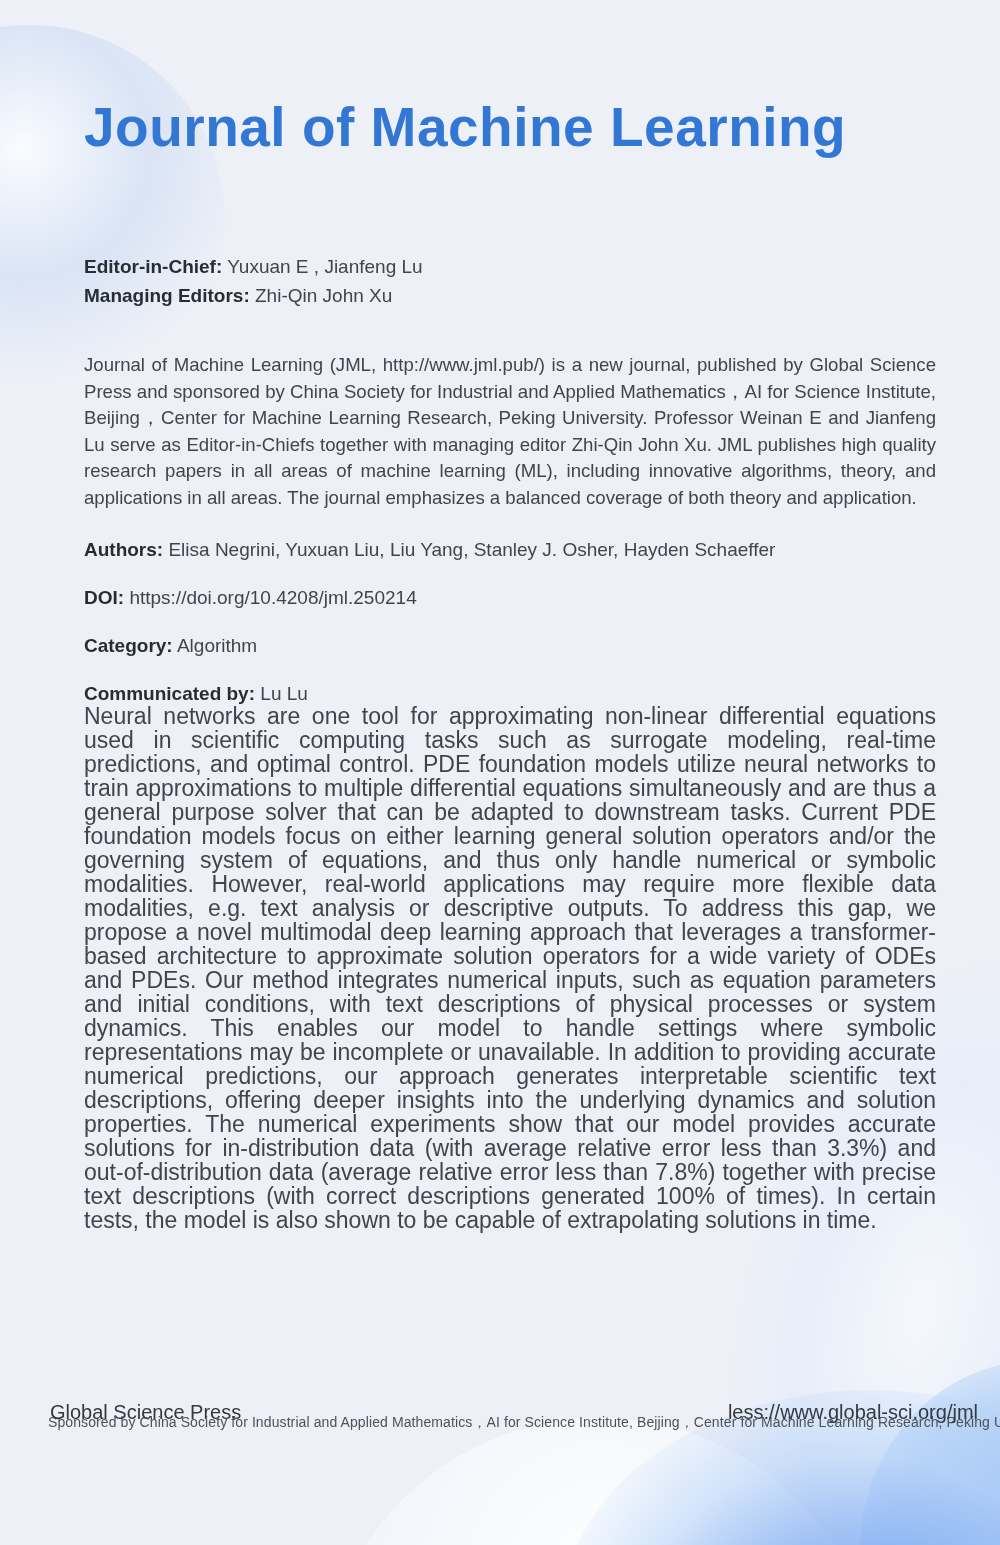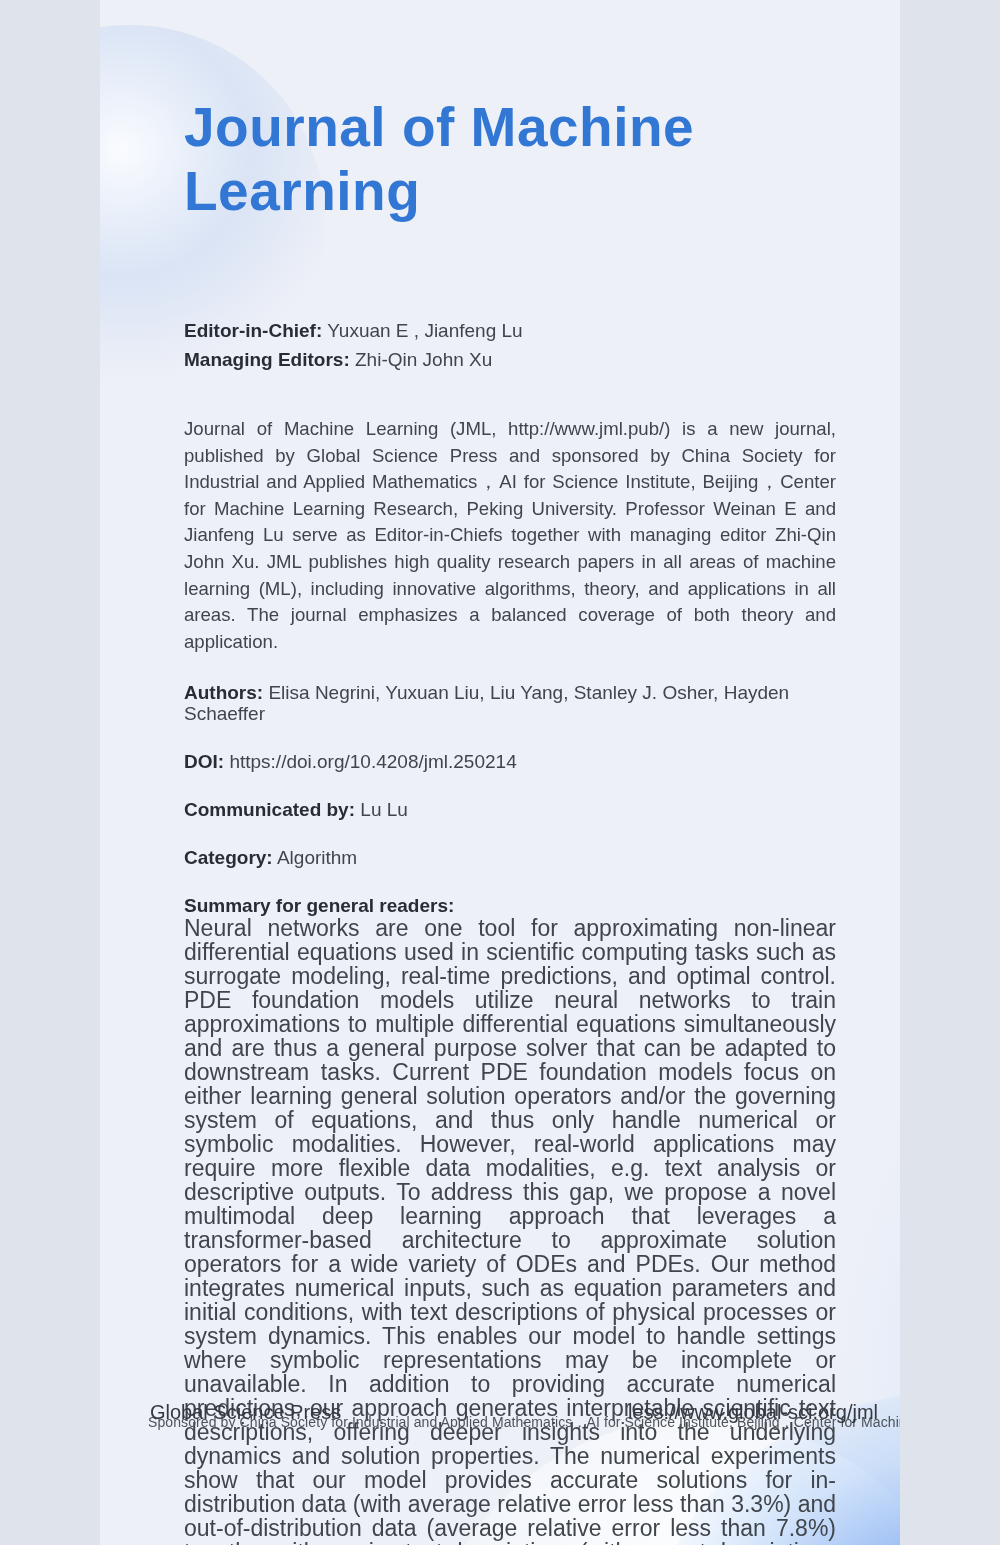--- a/index.html
+++ b/index.html
@@ -6,21 +6,21 @@
     --title-blue: #3377d4;
     --background: #eef0f7;
     --body-text: #40454c;
     --label-text: #282d34;
     --accent-blue: #5d94ec;
   }
   * { margin: 0; padding: 0; box-sizing: border-box; }
   html, body { background: #dfe3ec; }
   .page {
     position: relative;
-    width: 800px;
+    width: 1000px;
     height: 1545px;
     margin: 0 auto;
     background: var(--background);
     overflow: hidden;
     font-family: "Liberation Sans", "DejaVu Sans", sans-serif;
     color: var(--body-text);
   }
   .blob { position: absolute; border-radius: 50%; pointer-events: none; }
   .blob-top-left {
     left: -165px; top: 25px; width: 390px; height: 390px;
@@ -154,32 +154,29 @@
       <span class="b">Authors:</span>
       <span>Elisa Negrini, Yuxuan Liu, Liu Yang, Stanley J. Osher, Hayden Schaeffer</span>
     </p>
 
     <p class="meta-row">
       <span class="b">DOI:</span>
       <span>https://doi.org/10.4208/jml.250214</span>
     </p>
 
     <p class="meta-row">
-      <span class="b">Communicated by:</span>
-      <span>Lu Lu</span>
-    </p>
-
-    <p class="meta-row">
       <span class="b">Category:</span>
       <span>Algorithm</span>
     </p>
 
     <p class="meta-row">
-      <span class="b">Summary for general readers:</span>
+      <span class="b">Communicated by:</span>
+      <span>Lu Lu</span>
     </p>
+
 
     <p class="summary">Neural networks are one tool for approximating non-linear differential equations used in scientific computing tasks such as surrogate modeling, real-time predictions, and optimal control. PDE foundation models utilize neural networks to train approximations to multiple differential equations simultaneously and are thus a general purpose solver that can be adapted to downstream tasks. Current PDE foundation models focus on either learning general solution operators and/or the governing system of equations, and thus only handle numerical or symbolic modalities. However, real-world applications may require more flexible data modalities, e.g. text analysis or descriptive outputs. To address this gap, we propose a novel multimodal deep learning approach that leverages a transformer-based architecture to approximate solution operators for a wide variety of ODEs and PDEs. Our method integrates numerical inputs, such as equation parameters and initial conditions, with text descriptions of physical processes or system dynamics. This enables our model to handle settings where symbolic representations may be incomplete or unavailable. In addition to providing accurate numerical predictions, our approach generates interpretable scientific text descriptions, offering deeper insights into the underlying dynamics and solution properties. The numerical experiments show that our model provides accurate solutions for in-distribution data (with average relative error less than 3.3%) and out-of-distribution data (average relative error less than 7.8%) together with precise text descriptions (with correct descriptions generated 100% of times). In certain tests, the model is also shown to be capable of extrapolating solutions in time.</p>
 
   </div>
 
   <div class="sponsor-line">Sponsored by China Society for Industrial and Applied Mathematics，AI for Science Institute, Bejjing，Center for Machine Learning Research, Peking University</div>
 
   <div class="footer-row">
     <span>Global Science Press</span>
     <span>less://www.global-sci.org/jml</span>

